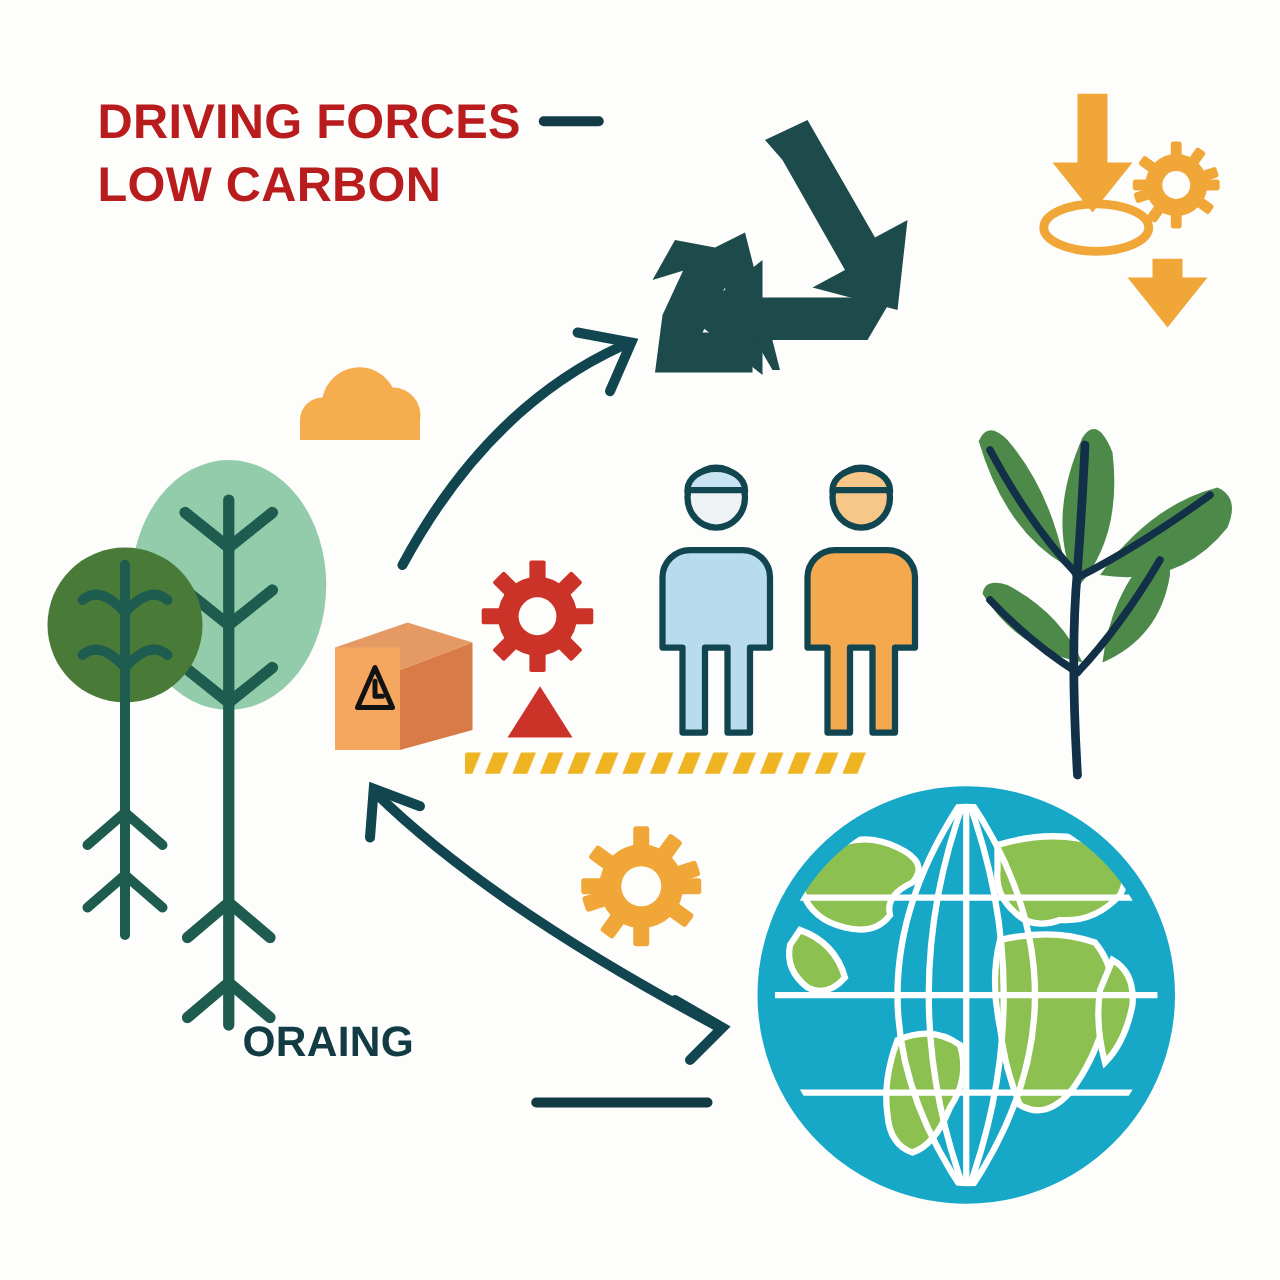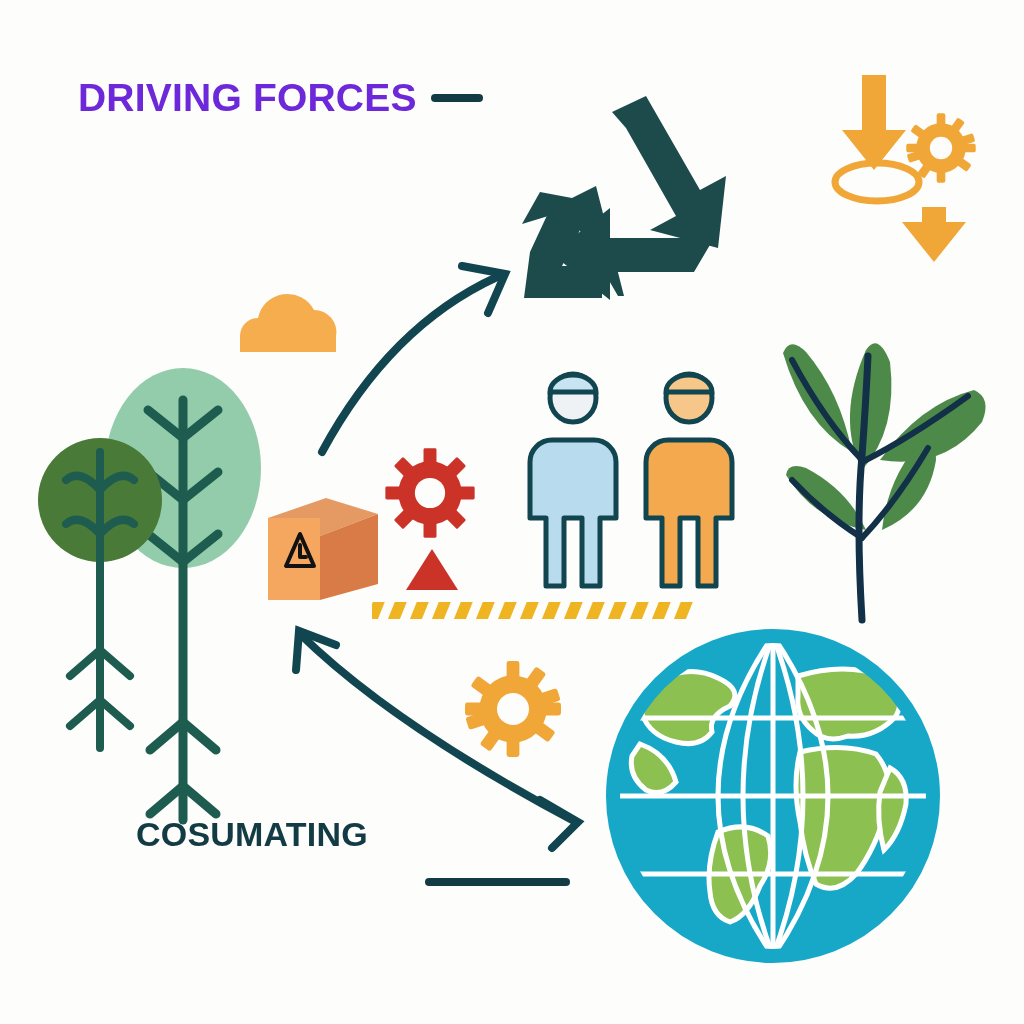--- a/index.html
+++ b/index.html
@@ -28,21 +28,21 @@
     left: 78px;
     top: 72px;
     width: 470px;
   }
   .heading-line {
     font-family: "Liberation Sans", sans-serif;
     font-weight: bold;
     font-size: 39px;
     line-height: 51px;
     letter-spacing: 0.2px;
-    color: #6d28d9;
+    color: #b91c1c;
     white-space: nowrap;
   }
   .heading-line .emdash {
     display: inline-block;
     margin-left: 14px;
     vertical-align: 0.24em;
     width: 52px;
     height: 8px;
     border-radius: 4px;
     background: #133b44;
@@ -64,24 +64,25 @@
   }
   .caption-line.indented { padding-left: 58px; }
 </style>
 </head>
 <body>
 
 <div id="canvas">
 
   <div class="heading-block">
     <div class="heading-line"><span>DRIVING FORCES</span><span class="emdash"></span></div>
+    <div class="heading-line">LOW CARBON</div>
   </div>
 
   <div class="caption-block">
-    <div class="caption-line">COSUMATING</div>
+    <div class="caption-line indented">ORAING</div>
   </div>
 
   <svg class="layer" viewBox="0 0 1024 1024" xmlns="http://www.w3.org/2000/svg">
 
     <defs>
       <pattern id="hazardStripes" width="22" height="26" patternUnits="userSpaceOnUse" patternTransform="skewX(-22)">
         <rect x="0" y="0" width="12" height="26" fill="#efb421"></rect>
       </pattern>
       <clipPath id="globeClip">
         <circle cx="773" cy="796" r="160"></circle>

